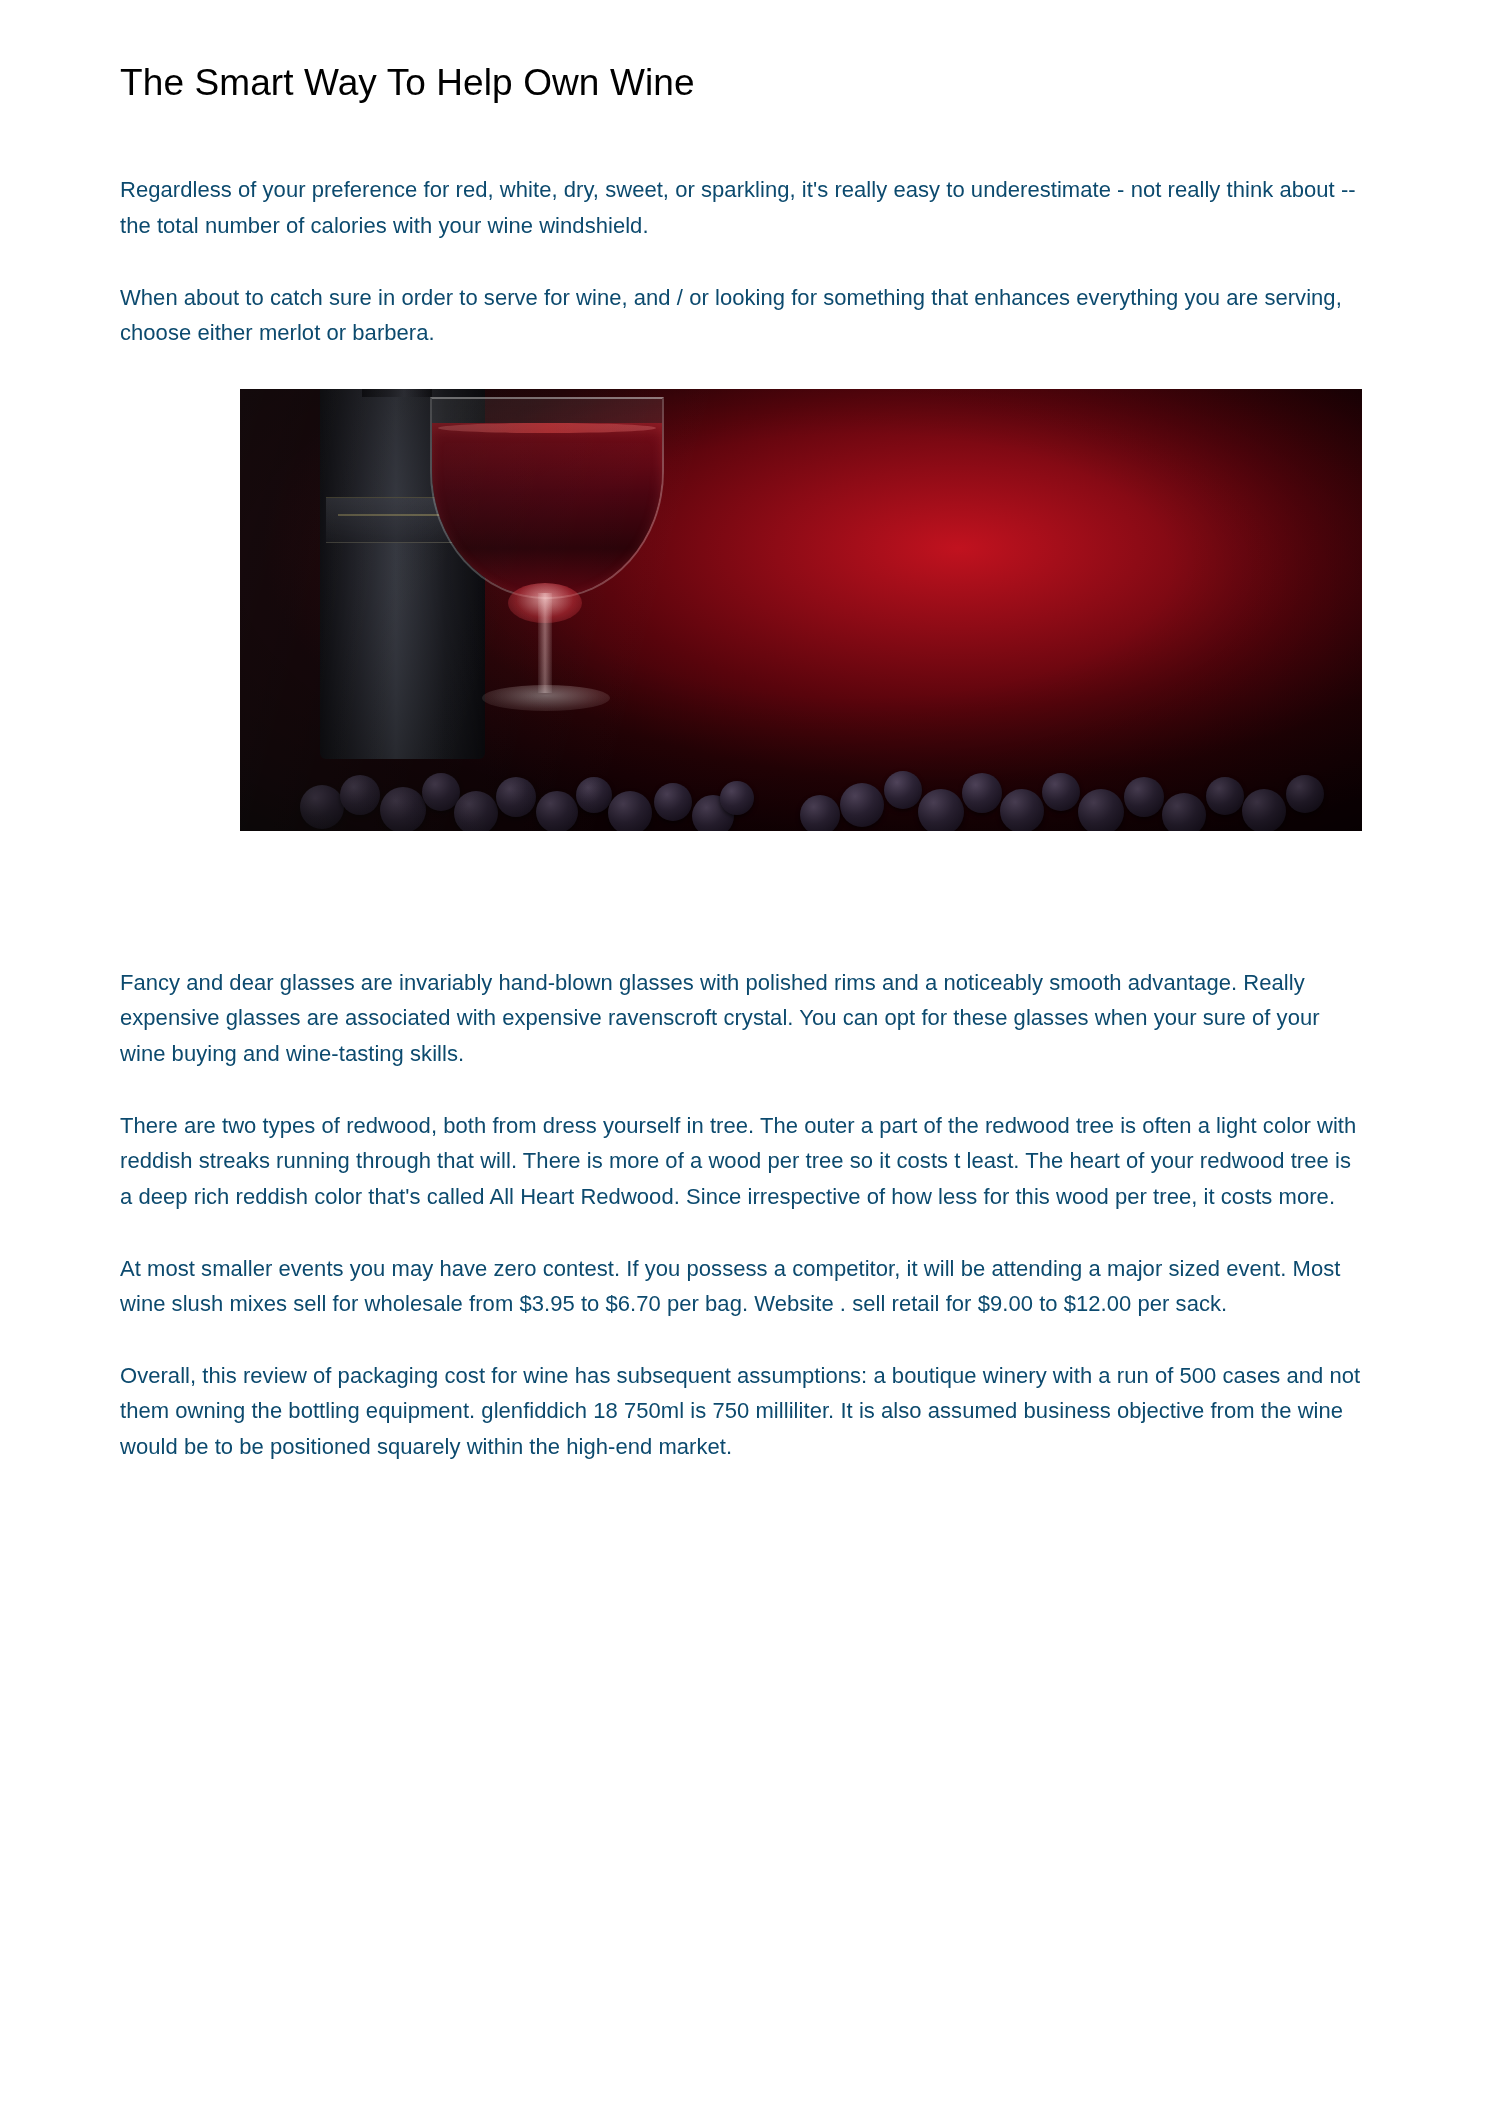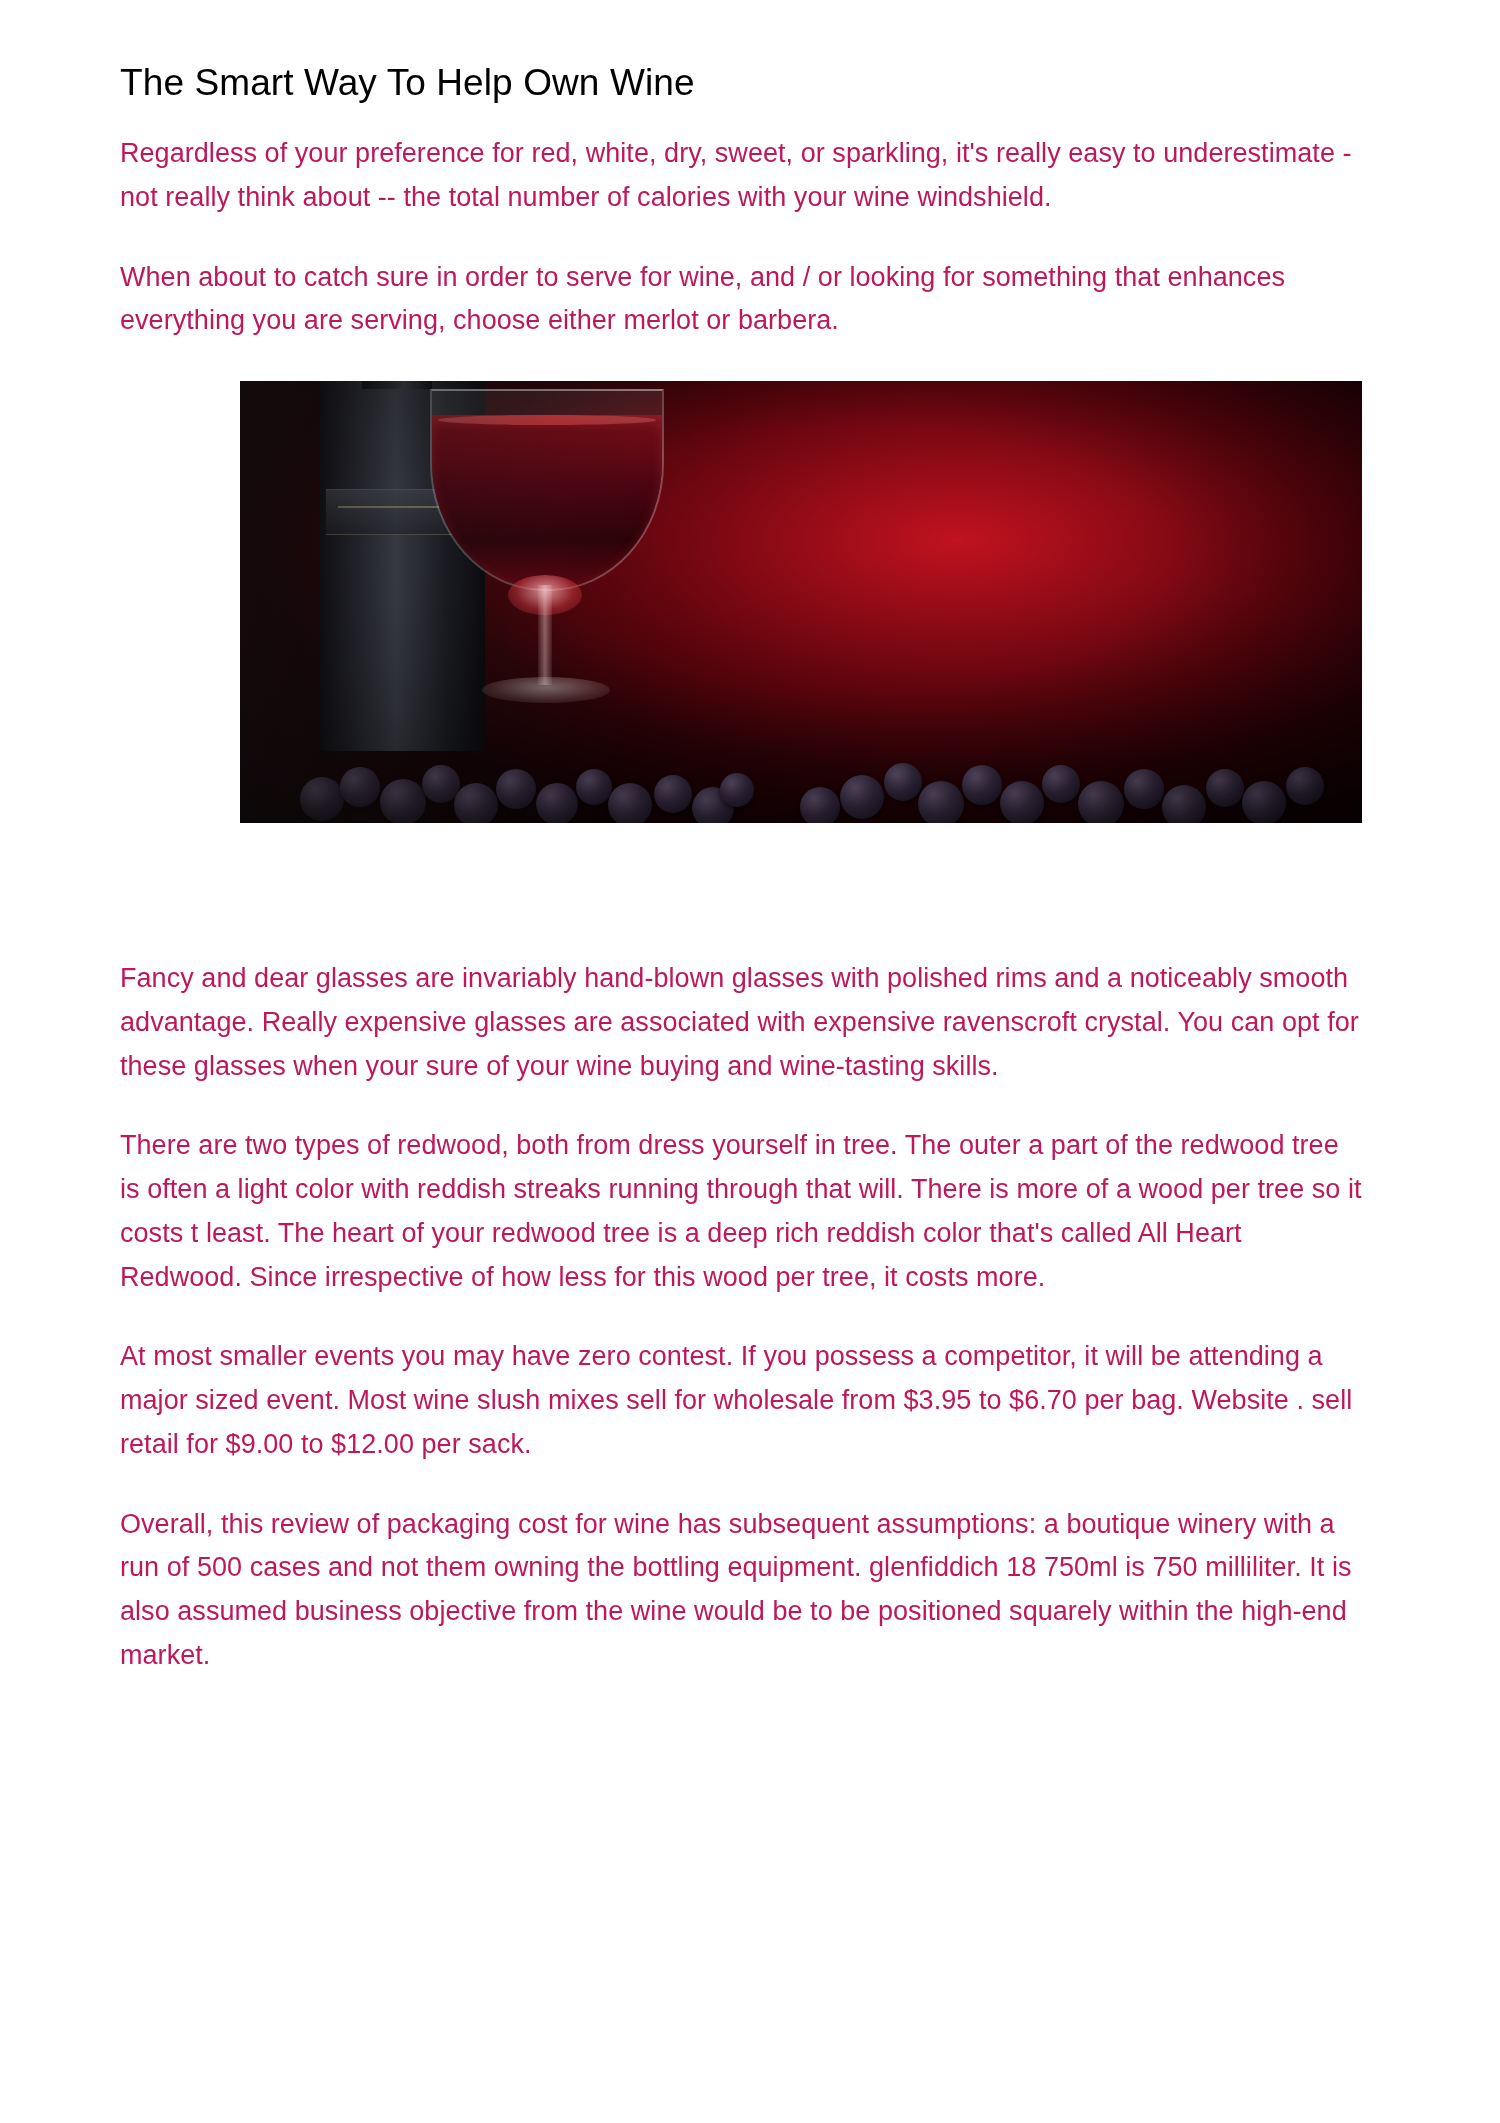--- a/index.html
+++ b/index.html
@@ -19,29 +19,29 @@
     min-height: 2123px;
     box-sizing: border-box;
     padding: 60px 110px 40px 120px;
     background: #ffffff;
     position: relative;
   }
   .doc-title {
     font-size: 37px;
     font-weight: 400;
     line-height: 1.25;
-    margin: 0 0 26px 0;
+    margin: 0 0 66px 0;
     letter-spacing: 0.1px;
     color: #000;
   }
   p.body-text {
-    font-size: 27px;
+    font-size: 22px;
     line-height: 1.62;
     margin: 0 0 36px 0;
-    color: #be185d;
+    color: #0c4a6e;
     letter-spacing: 0.05px;
     max-width: 1245px;
   }
   .figure {
     margin: 38px 0 38px 120px;
     width: 1122px;
     height: 442px;
     position: relative;
     overflow: hidden;
     background: #120006;

